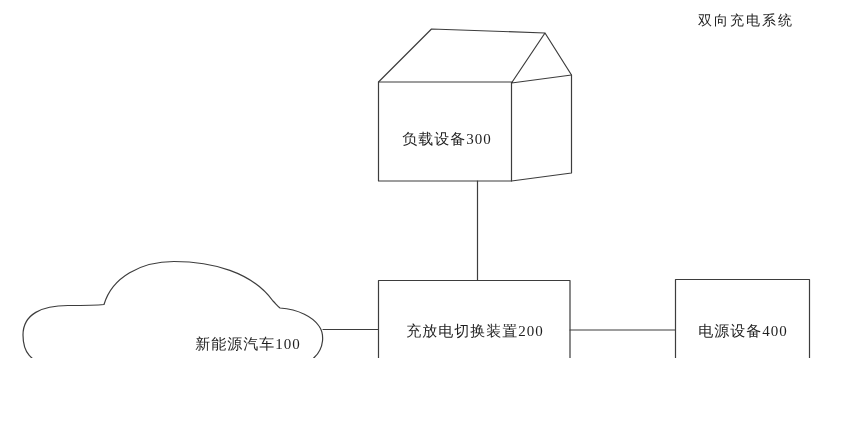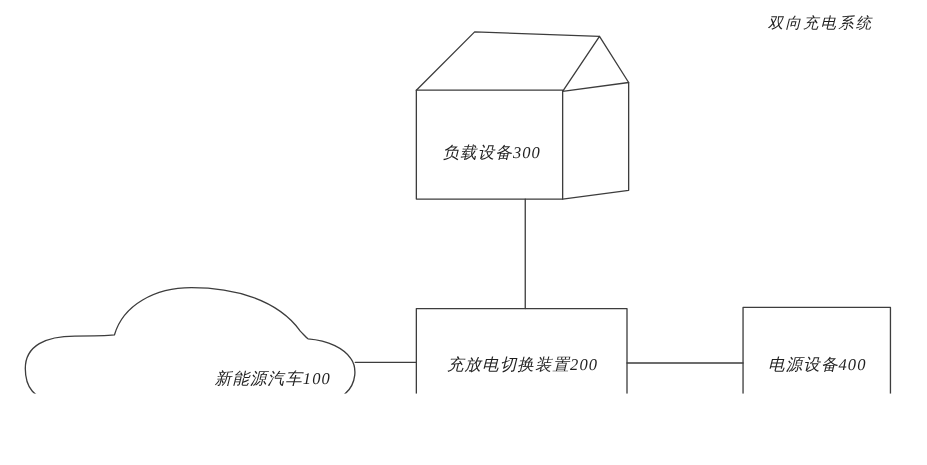--- a/index.html
+++ b/index.html
@@ -7,21 +7,20 @@
     padding: 0;
     background: #ffffff;
   }
   .stage {
     position: relative;
     width: 843px;
     height: 358px;
     background: #ffffff;
     overflow: hidden;
     font-family: "Liberation Serif", "DejaVu Serif", serif;
-    font-style: italic;
   }
   svg {
     display: block;
   }
   .diagram-label {
     font-family: "Liberation Serif", "DejaVu Serif", serif;
     font-size: 15px;
     letter-spacing: 1px;
   }
   .diagram-title {

